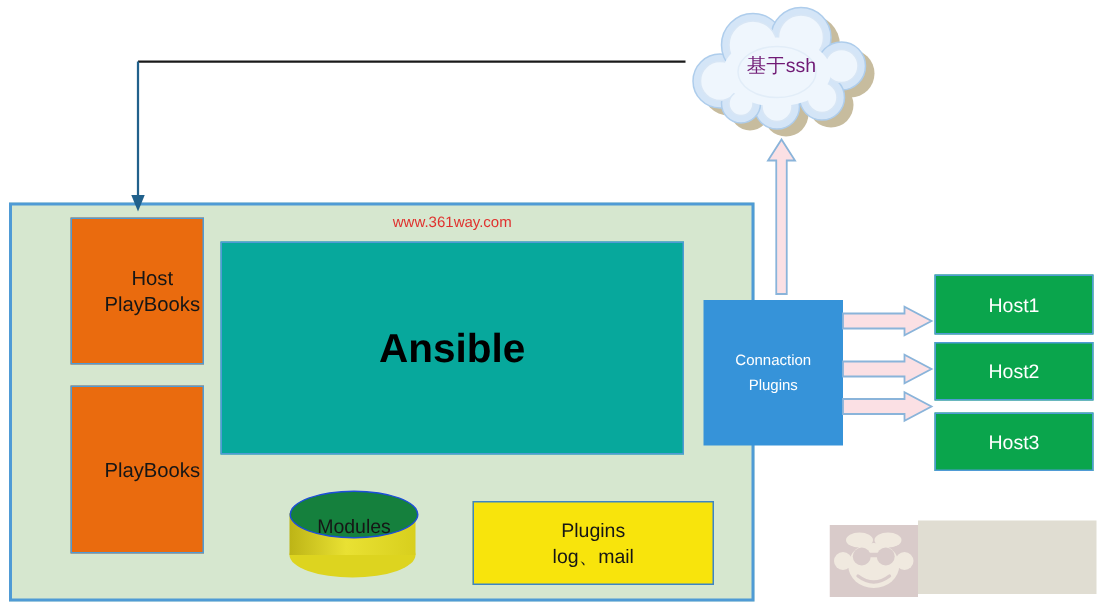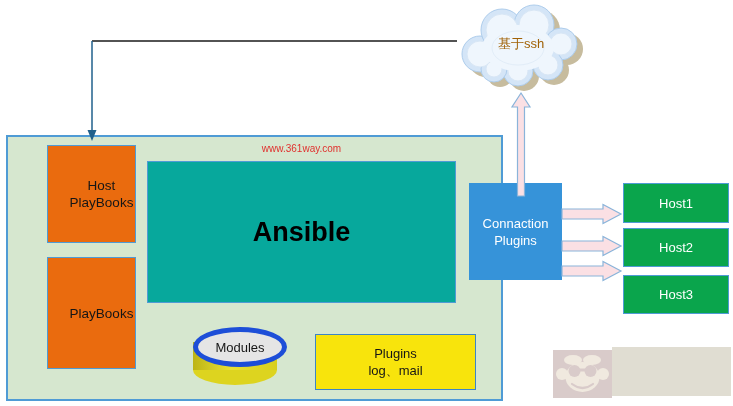--- a/index.html
+++ b/index.html
@@ -37,53 +37,53 @@
     font-size:10px;color:#e0312e;
   }
 
   
   .cylinder{left:193px;top:327px;width:84px;height:58px;}
   .cyl-bottom{position:absolute;left:0;top:28px;width:84px;height:30px;border-radius:50%;
     background:#ddd41f;}
   .cyl-body{position:absolute;left:0;top:15px;width:84px;height:28px;
     background:linear-gradient(90deg,#bdb416,#e9e133 45%,#d8cf1d);}
   .cyl-top{position:absolute;left:0;top:0;width:84px;height:30px;border-radius:50%;
-    background:#e5e5e5;border:5px solid #1d4ed8;
-    display:flex;align-items:center;justify-content:center;
+    background:#15803d;border:1px solid #1d4ed8;
+    display:flex;align-items:flex-end;justify-content:center;
     font-size:13px;color:#161616;}
 
   
   .plugins-box{
     left:315px;top:334px;width:161px;height:56px;
     background:#f8e40c;border:1px solid #3d85c6;
     font-size:13px;line-height:17px;color:#161616;
   }
 
   
   .connection-box{
-    left:469px;top:183px;width:93px;height:97px;
+    left:469px;top:200px;width:93px;height:97px;
     background:#3693d9;color:#ffffff;
-    font-size:13px;line-height:17px;
+    font-size:10px;line-height:17px;
   }
 
   
   .host-box{
     left:623px;width:106px;height:40px;
     background:#0aa54c;border:1px solid #4f9bd5;
     color:#ffffff;font-size:13px;
   }
   .host-1{top:183px;}
   .host-2{top:228px;height:39px;}
   .host-3{top:275px;height:39px;justify-content:center;}
 
   
   .cloud-svg{left:450px;top:2px;}
   .cloud-label{
     left:450px;top:35px;width:142px;text-align:center;
-    font-size:13px;color:#a16207;
+    font-size:13px;color:#701a75;
   }
 
   
   .overlay-svg{left:0;top:0;pointer-events:none;}
 
   
   .logo-svg{left:553px;top:350px;}
   .wm-beige{left:612px;top:347px;width:119px;height:49px;background:#e0ddd2;}
 </style>
 </head>

